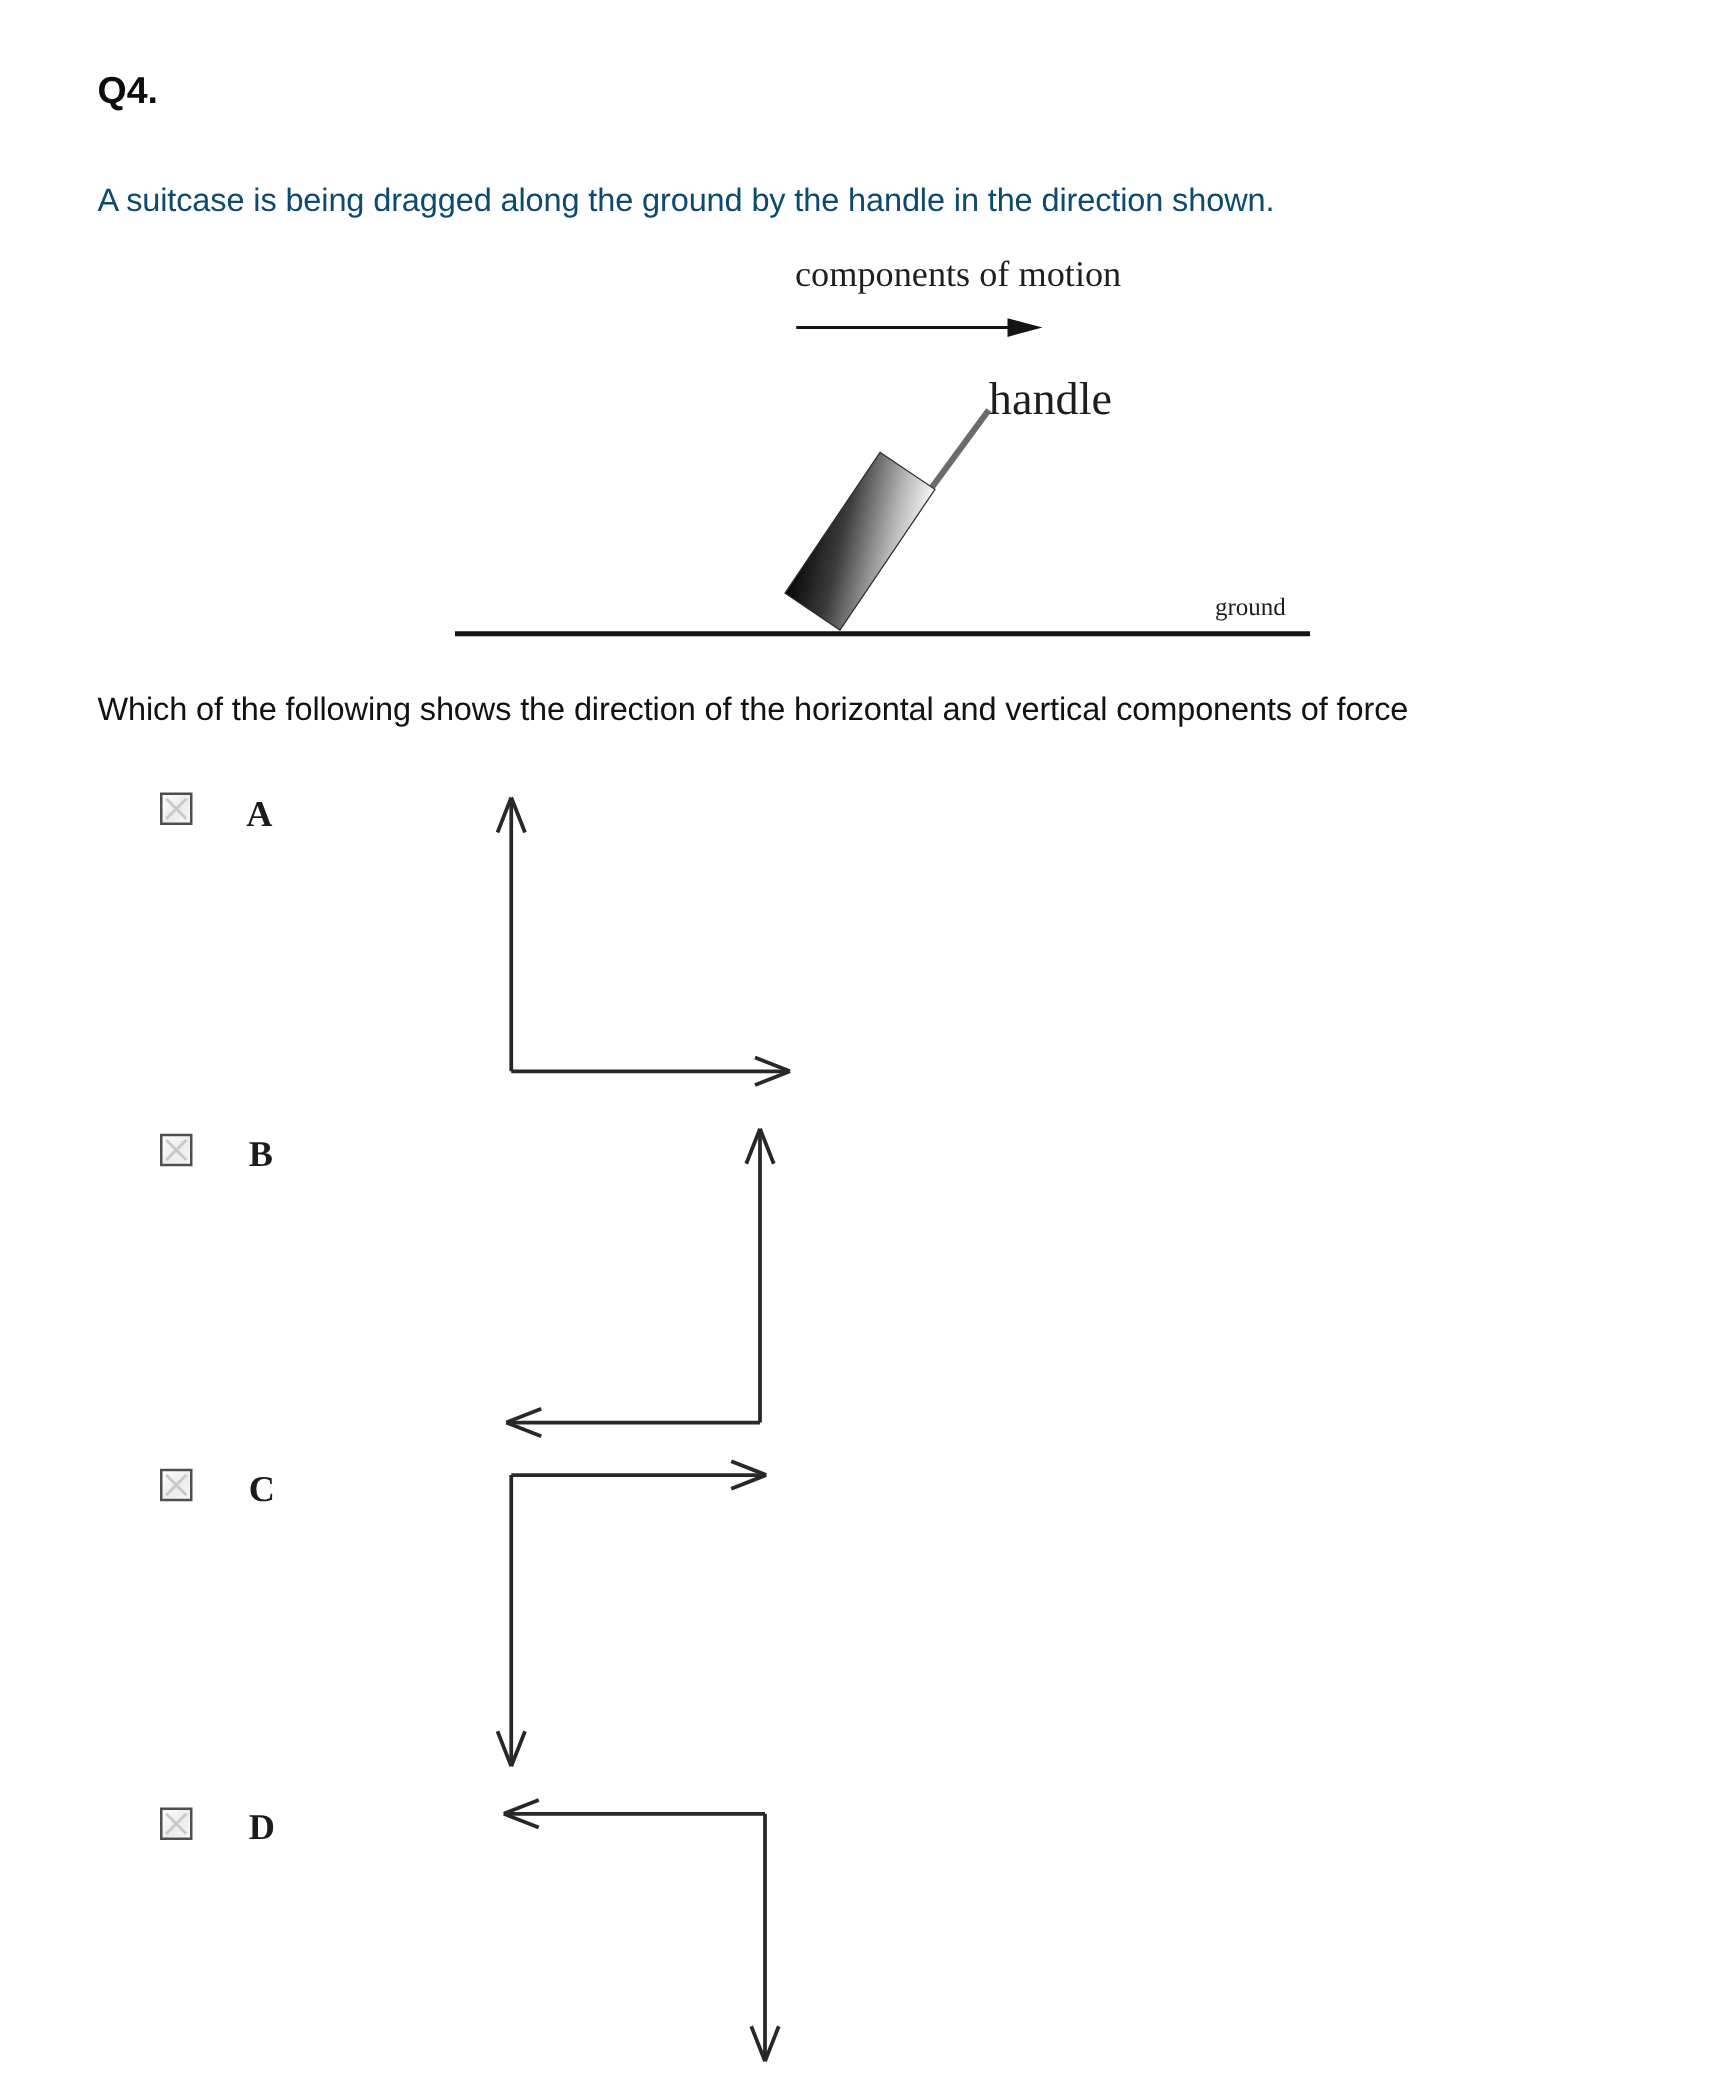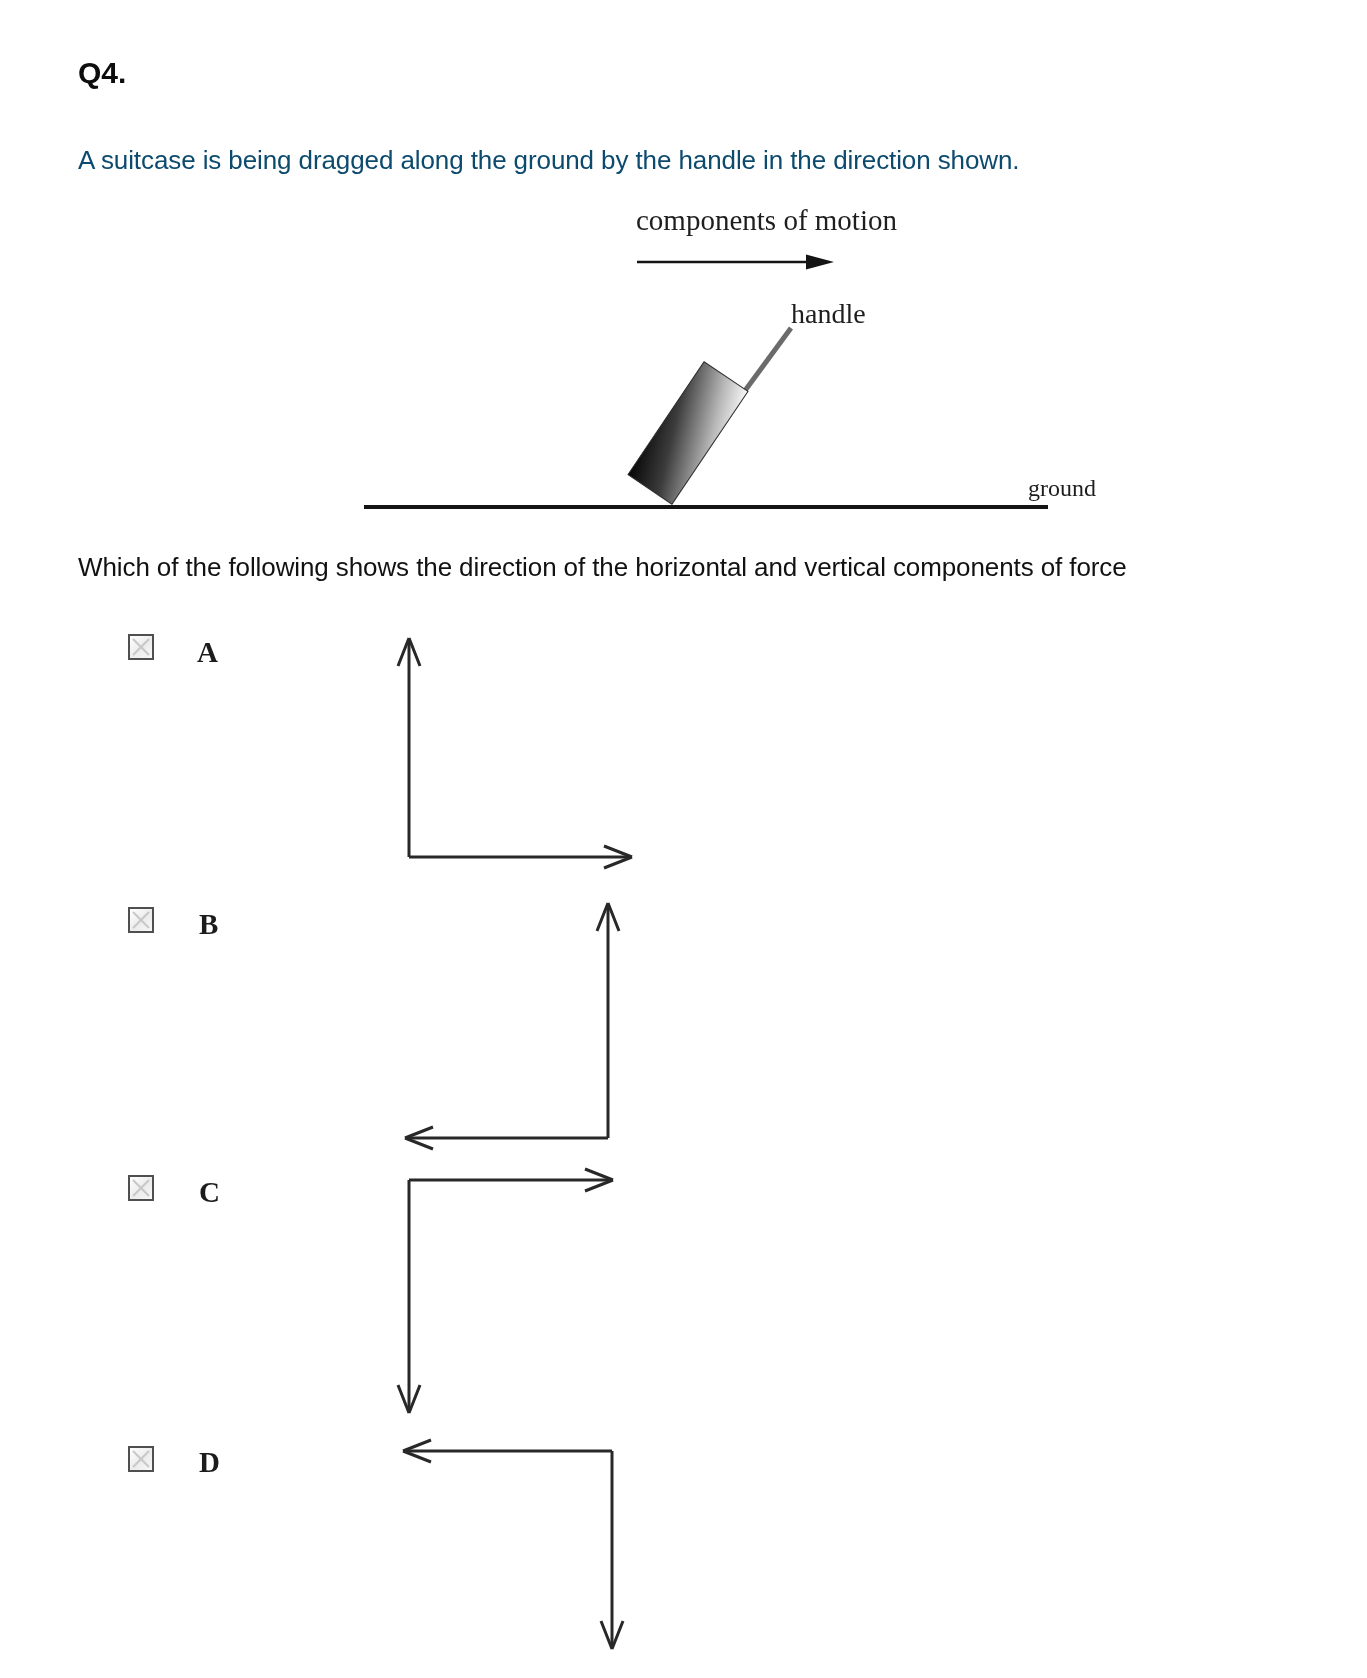--- a/index.html
+++ b/index.html
@@ -26,22 +26,22 @@
     left:78px;top:531px;
     font-size:26px;letter-spacing:-0.1px;color:#121212;
     line-height:40px;
   }
   .serif-label{
     font-family:"Liberation Serif","DejaVu Serif",serif;
     color:#1e1e1e;
     white-space:nowrap;
   }
   .lbl-direction{left:636px;top:188px;font-size:29px;}
-  .lbl-handle{left:791px;top:282px;font-size:28px;}
-  .lbl-ground{left:1028px;top:459px;font-size:24px;}
+  .lbl-handle{left:791px;top:282px;font-size:37px;}
+  .lbl-ground{left:972px;top:459px;font-size:20px;}
   .opt-letter{
     font-family:"Liberation Serif","DejaVu Serif",serif;
     font-weight:bold;font-size:29px;color:#1c1c1c;line-height:1;
   }
   .checkbox{
     width:22px;height:22px;
     border:2px solid #4f4f4f;
     background:linear-gradient(135deg,#ffffff 0%,#ececec 55%,#f8f8f8 100%);
     box-sizing:content-box;
   }

